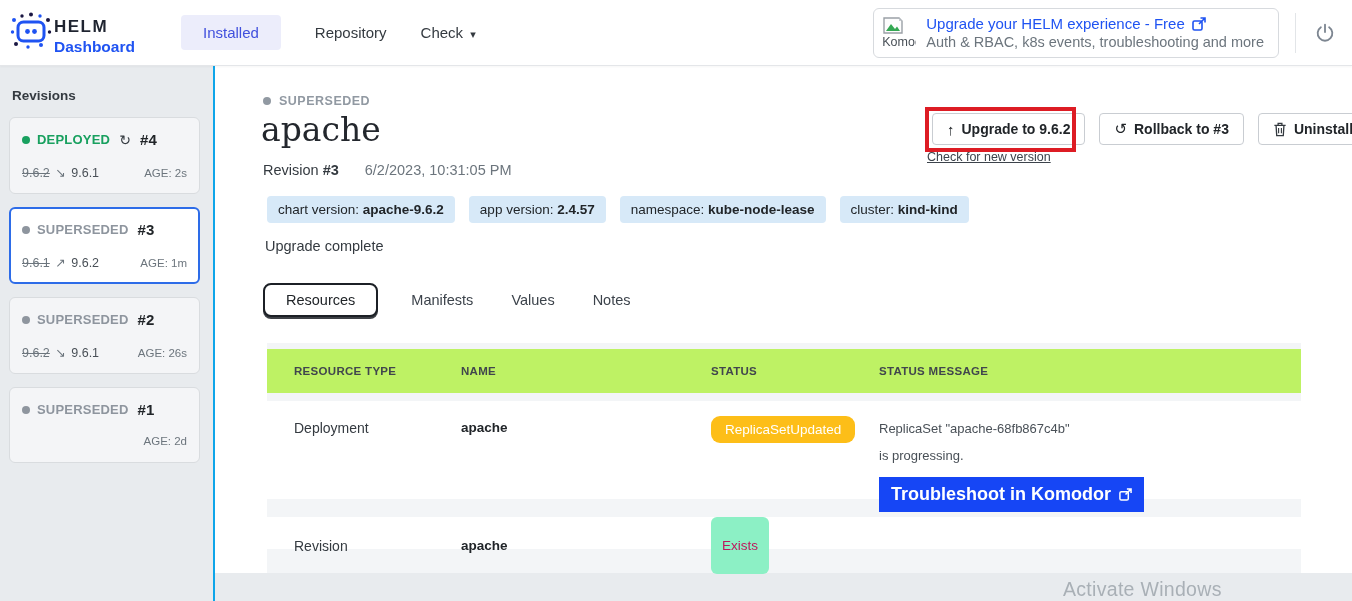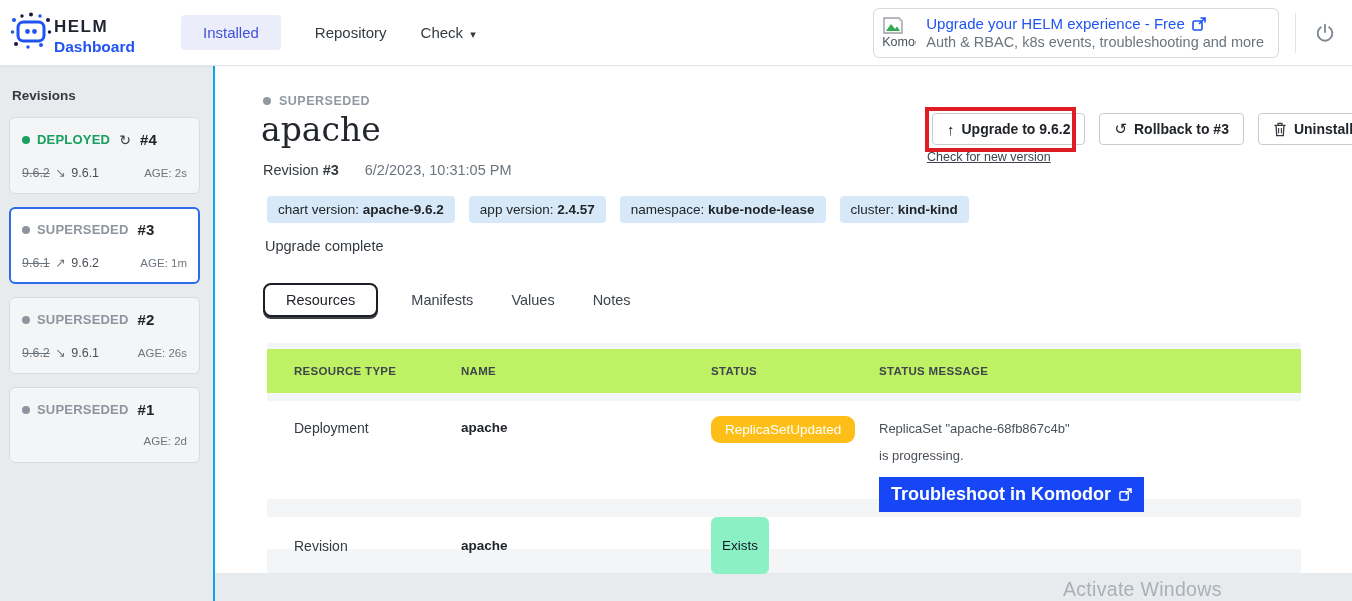--- a/index.html
+++ b/index.html
@@ -82,21 +82,21 @@
   .tgrid { display:grid; grid-template-columns:167px 250px 168px 1fr; padding-left:27px; align-items:start; }
   .thead { background:#bef264; height:44px; align-items:center; }
   .thead span { font-size:11.5px; font-weight:700; color:#41464d; letter-spacing:.3px; }
   .trow { background:#fff; }
   .trow1 { margin-top:8px; height:98px; padding-top:19px; }
   .trow2 { margin-top:18px; height:32px; align-items:center; }
   .cell-type { font-size:14px; color:#343a40; }
   .cell-name { font-size:13.5px; font-weight:700; color:#212529; }
   .badge-yellow { display:inline-block; background:#fdbe18; color:#fff; font-size:13.5px;
                   padding:6px 14px; border-radius:9px; margin-top:-6px; }
-  .badge-green { display:inline-block; background:#8cf0c5; color:#0f172a; font-size:13.5px;
+  .badge-green { display:inline-block; background:#8cf0c5; color:#be185d; font-size:13.5px;
                  padding:21px 11px; border-radius:6px; }
   .cell-msg { font-size:13px; color:#495057; max-width:200px; line-height:27px; margin-top:-5px; }
   .komodor-btn { display:inline-flex; align-items:center; gap:8px; background:#1646f5; color:#fff;
                  font-size:18px; font-weight:700; border:none; border-radius:0; padding:7px 12px;
                  margin-top:8px; cursor:pointer; white-space:nowrap; }
 
   .watermark { position:absolute; top:578px; left:1063px; font-size:19.5px; color:#a9b0b6; letter-spacing:.3px; }
 </style>
 </head>
 <body>

